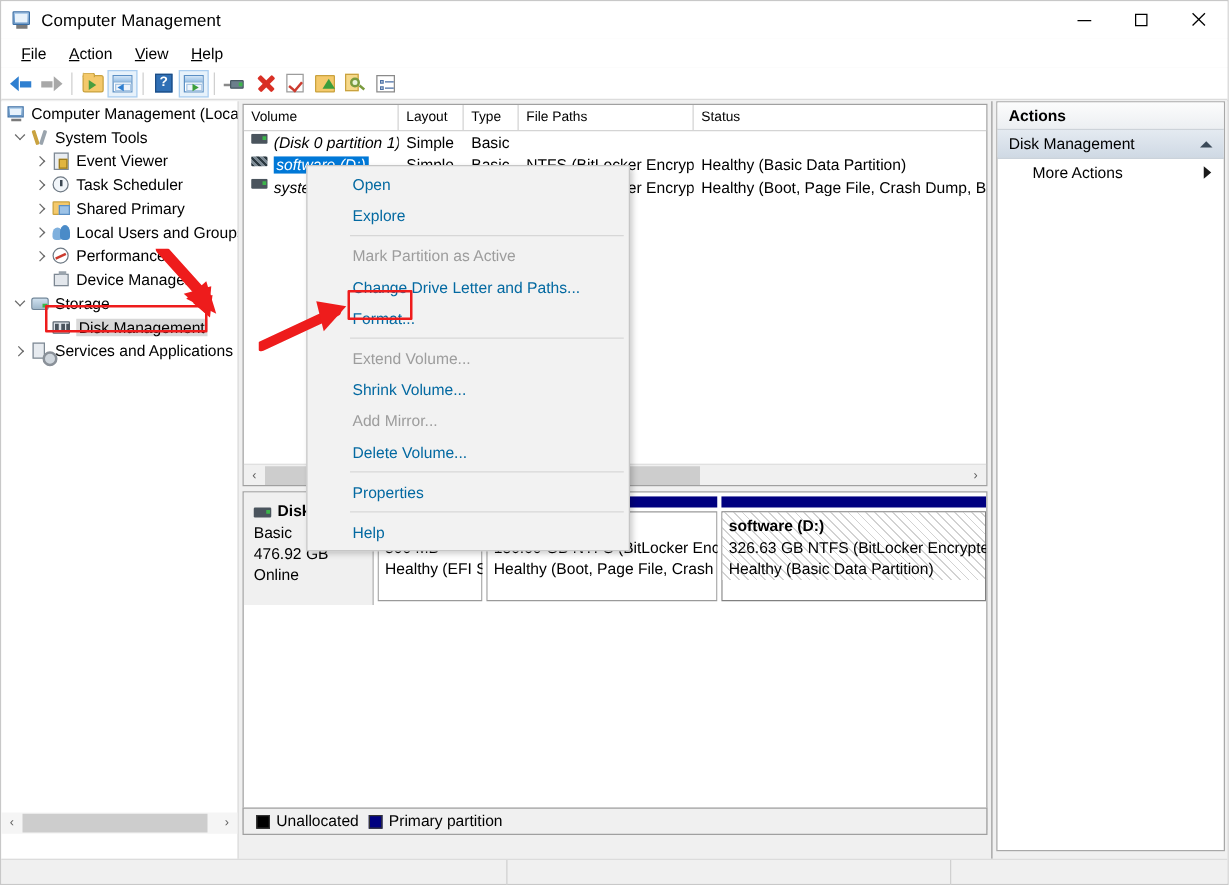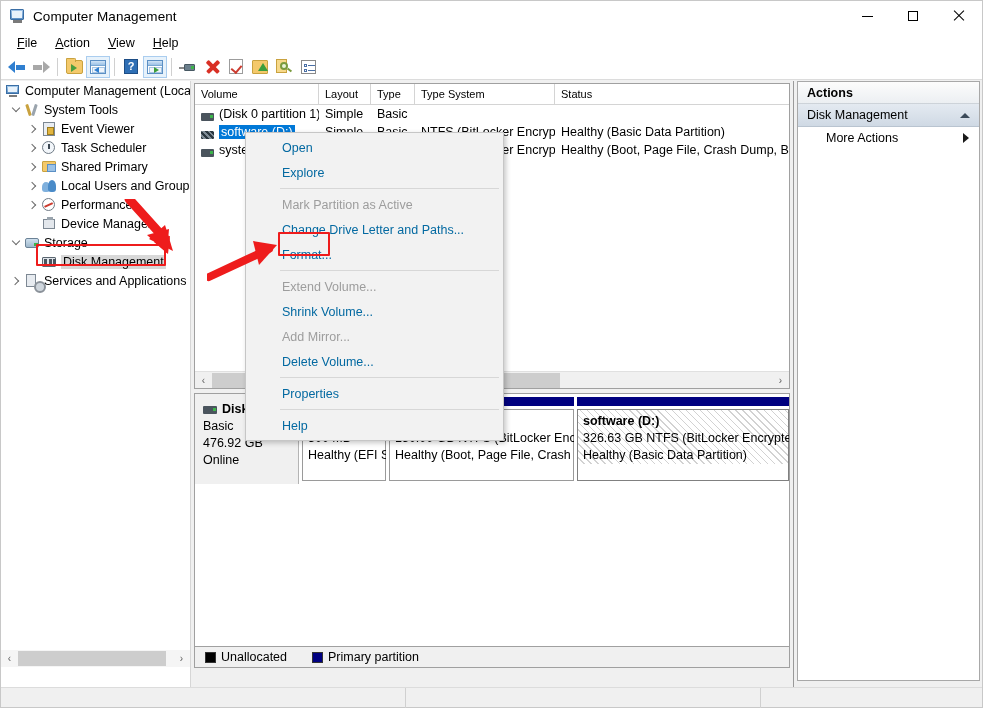--- a/index.html
+++ b/index.html
@@ -360,21 +360,21 @@
     border-right: 1px solid #d4d4d4; white-space: nowrap; cursor: default;
   }
   .vrow {
     display: flex; height: 18px; align-items: center;
     font-size: 12.5px; white-space: nowrap; cursor: default;
   }
   .vrow.selected .vc-vol .vtext {
     background: #0078d7; color: #fff; padding: 0 2px;
   }
   .vc { padding-left: 6px; overflow: hidden; white-space: nowrap; flex: none; }
-  .vc-vol { display: flex; align-items: flex-end; }
+  .vc-vol { display: flex; align-items: flex-start; font-style: italic; }
   .vol-ico {
     width: 13px; height: 8px; flex: none; margin-right: 5px;
     background: #4a545d; border-radius: 1px; position: relative;
   }
   .vol-ico::after {
     content: ""; position: absolute; right: 1px; top: 2px;
     width: 3px; height: 3px; background: #3cb54a;
   }
   .vol-ico.hatched {
     background: repeating-linear-gradient(45deg, #2b3840 0 2px, #7e8b95 2px 4px);
@@ -432,21 +432,21 @@
       #ffffff 0 4px, #d2d2d2 4px 5px);
   }
   .part.selected { border: 1px solid #808080; }
   .part.selected .part-inner { border: 1px solid #9a9a9a; }
   .part-inner { border: 1px solid #9a9a9a; height: 72px; }
   .part-name { font-weight: bold; }
 
   #legend {
     position: absolute; left: 2px; bottom: 20px; width: 596px; height: 22px;
     background: #f0f0f0; border: 1px solid #a0a0a0;
-    display: flex; align-items: center; padding-left: 10px; gap: 19px;
+    display: flex; align-items: center; padding-left: 10px; gap: 2px;
     font-size: 12.5px;
   }
   .lg-item { display: flex; align-items: center; gap: 5px; margin-right: 6px; }
   .lg-sw { width: 11px; height: 11px; border: 1px solid #333; }
 
   
   #actions-pane {
     position: absolute; left: 792px; top: 0; width: 189px; height: 607px;
     background: #f0f0f0; border-left: 1px solid #9a9a9a;
   }
@@ -719,21 +719,21 @@
       </div>
     </div>
 
     <div id="center-pane">
 
       <div id="vol-list">
         <div id="vol-header">
           <div class="vh" style="width:124px">Volume</div>
           <div class="vh" style="width:52px">Layout</div>
           <div class="vh" style="width:44px">Type</div>
-          <div class="vh" style="width:140px">Type System</div>
+          <div class="vh" style="width:140px">File Paths</div>
           <div class="vh" style="width:234px;border-right:none">Status</div>
         </div>
 
         <div class="vrow">
           <div class="vc vc-vol" style="width:124px">
             <div class="vol-ico"></div>
             <span class="vtext">(Disk 0 partition 1)</span>
           </div>
           <div class="vc" style="width:52px">Simple</div>
           <div class="vc" style="width:44px">Basic</div>

